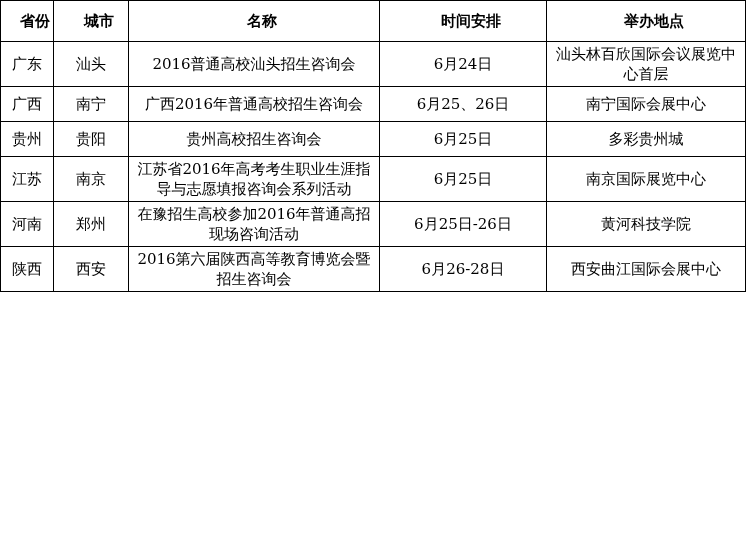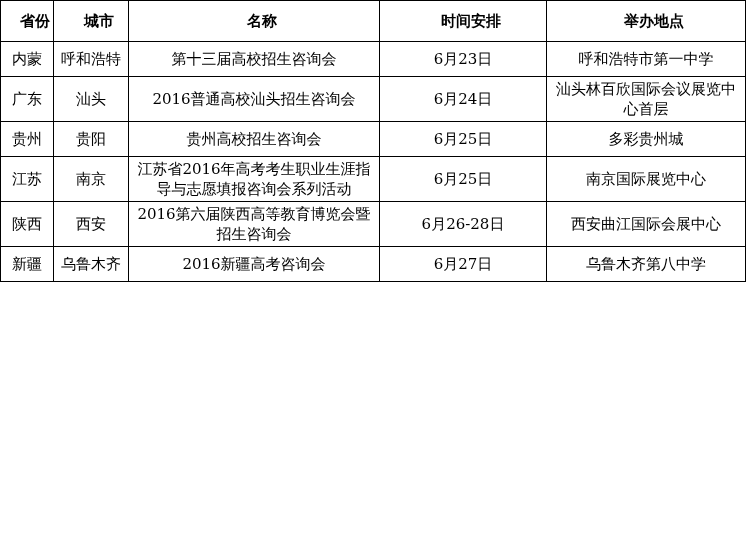--- a/index.html
+++ b/index.html
@@ -62,56 +62,56 @@
       <tr>
         <th>省份</th>
         <th>城市</th>
         <th>名称</th>
         <th>时间安排</th>
         <th>举办地点</th>
       </tr>
     </thead>
     <tbody>
         <tr>
-          <td>内蒙</td>
-          <td>呼和浩特</td>
-          <td>第十三届高校招生咨询会</td>
-          <td>6月23日</td>
-          <td>呼和浩特市第一中学</td>
-        </tr>
-        <tr>
           <td>广东</td>
           <td>汕头</td>
           <td>2016普通高校汕头招生咨询会</td>
           <td>6月24日</td>
           <td>汕头林百欣国际会议展览中心首层</td>
+        </tr>
+        <tr>
+          <td>广西</td>
+          <td>南宁</td>
+          <td>广西2016年普通高校招生咨询会</td>
+          <td>6月25、26日</td>
+          <td>南宁国际会展中心</td>
         </tr>
         <tr>
           <td>贵州</td>
           <td>贵阳</td>
           <td>贵州高校招生咨询会</td>
           <td>6月25日</td>
           <td>多彩贵州城</td>
         </tr>
         <tr>
           <td>江苏</td>
           <td>南京</td>
           <td>江苏省2016年高考考生职业生涯指导与志愿填报咨询会系列活动</td>
           <td>6月25日</td>
           <td>南京国际展览中心</td>
         </tr>
         <tr>
+          <td>河南</td>
+          <td>郑州</td>
+          <td>在豫招生高校参加2016年普通高招现场咨询活动</td>
+          <td>6月25日-26日</td>
+          <td>黄河科技学院</td>
+        </tr>
+        <tr>
           <td>陕西</td>
           <td>西安</td>
           <td>2016第六届陕西高等教育博览会暨招生咨询会</td>
           <td>6月26-28日</td>
           <td>西安曲江国际会展中心</td>
         </tr>
-        <tr>
-          <td>新疆</td>
-          <td>乌鲁木齐</td>
-          <td>2016新疆高考咨询会</td>
-          <td>6月27日</td>
-          <td>乌鲁木齐第八中学</td>
-        </tr>
       </tbody>
   </table>
 </div>
 
 </body></html>

